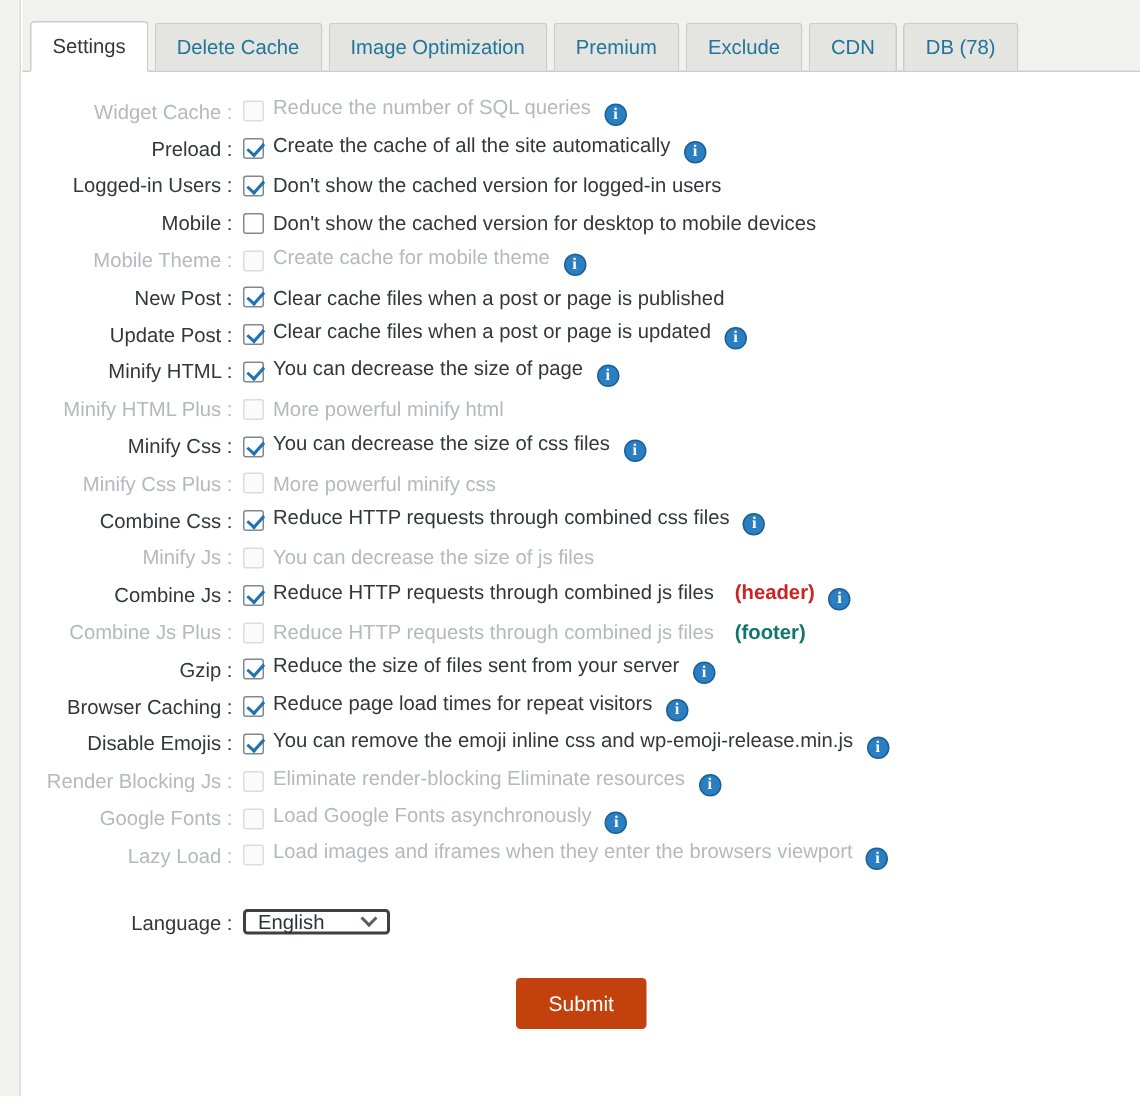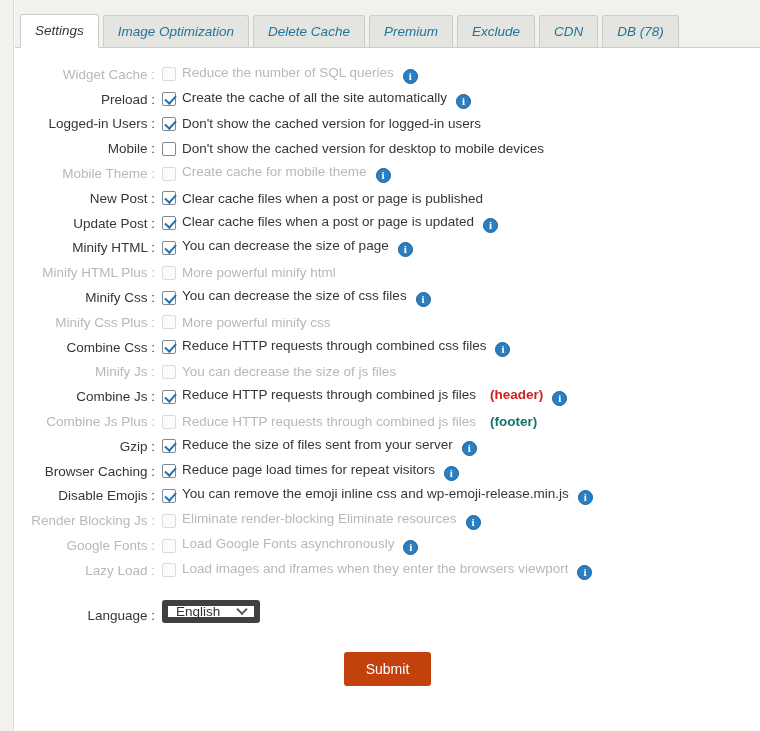--- a/index.html
+++ b/index.html
@@ -20,21 +20,21 @@
   }
 
   
   .tabstrip {
     position: absolute; left: 15px; top: 0; right: 0; height: 48px;
     background: #f1f1ed;
     border-bottom: 1px solid #cccccc;
   }
   .tabs {
     position: absolute; left: 5px; bottom: 0;
-    display: flex; align-items: flex-end; gap: 4px; font-style: italic;
+    display: flex; align-items: flex-end; gap: 4px;
   }
   .tab {
     height: 32px;
     padding: 0 14px;
     display: flex; align-items: center;
     font-size: 13.5px;
     color: #21759b;
     background: #e4e4e0;
     border: 1px solid #cccccc;
     border-bottom: none;
@@ -125,22 +125,22 @@
     text-align: center;
     margin-left: 9px;
     vertical-align: -3px;
     cursor: pointer;
   }
 
   
   .row.lang { height: 40px; align-items: flex-end; }
   .select {
     width: 98px;
-    height: 23px;
-    border: 6px solid #404040;
+    height: 17px;
+    border: 2px solid #404040;
     border-radius: 3px;
     background: #ffffff;
     display: flex; align-items: center;
     padding: 0 8px;
     font-size: 13.5px;
     color: #2c3338;
     margin-left: 2px;
     position: relative;
     cursor: pointer;
   }
@@ -167,22 +167,22 @@
 </head>
 <body>
 
 <div id="page">
 
   <div class="left-rail"></div>
 
   <div class="tabstrip">
     <div class="tabs" id="tabs-container">
         <div class="tab active">Settings</div>
+        <div class="tab">Delete Cache</div>
         <div class="tab">Image Optimization</div>
-        <div class="tab">Delete Cache</div>
         <div class="tab">Premium</div>
         <div class="tab">Exclude</div>
         <div class="tab">CDN</div>
         <div class="tab">DB (78)</div>
       </div>
   </div>
 
   <div class="content">
     <div class="form">
       <div id="rows-container">

